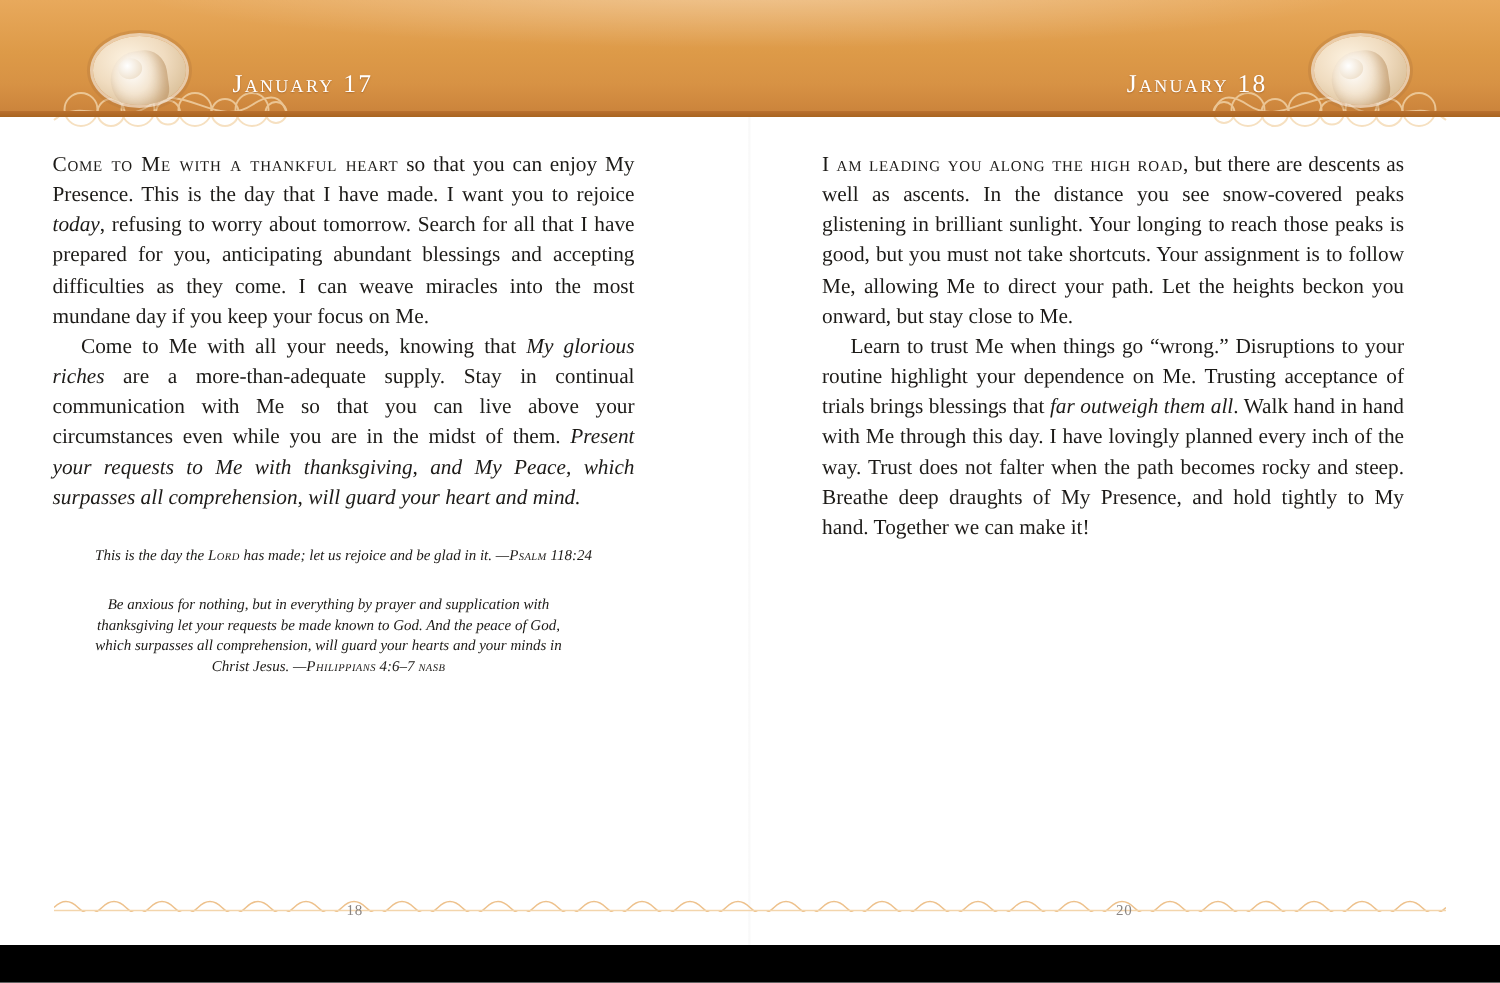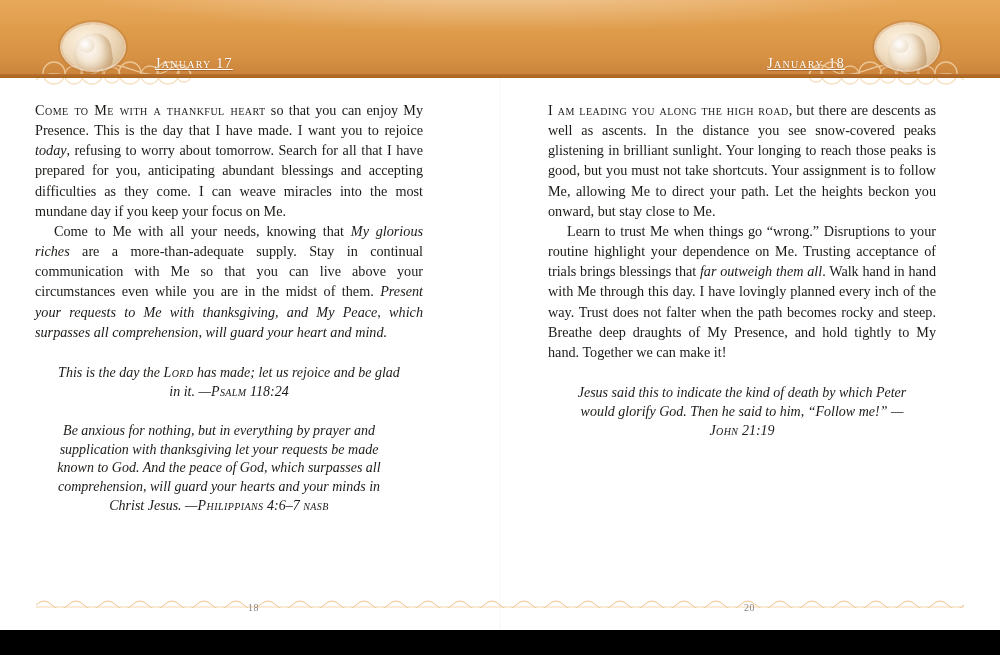--- a/index.html
+++ b/index.html
@@ -72,28 +72,27 @@
     position: absolute;
     left: 6px; top: 4px;
     width: 16px; height: 14px;
     border-radius: 50%;
     background: radial-gradient(circle at 40% 35%, #ffffff, #e9d6bb);
   }
 
   
   .running-head {
     position: absolute;
-    top: 56px;
+    top: 46px;
     font-variant: small-caps;
     letter-spacing: 0.09em;
-    font-size: 14px;
+    font-size: 17px;
     color: #ffffff;
     text-shadow: 0 1px 1px rgba(140,80,30,0.55);
     white-space: nowrap;
-    text-decoration: underline;
   }
   .running-head.left  { left: 155px; }
   .running-head.right { right: 155px; }
 
   
   .col {
     position: absolute;
     top: 100px;
     width: 388px;
     font-size: 14.2px;
@@ -109,21 +108,21 @@
   .para { margin: 0 0 0 0; text-indent: 0; }
   .para + .para { text-indent: 19px; }
   .opening { font-variant: small-caps; letter-spacing: 0.035em; }
   em { font-style: italic; }
   .sc { font-variant: small-caps; letter-spacing: 0.03em; }
 
   
   .verses { margin-top: 22px; }
   .verse {
     font-style: italic;
-    font-size: 14px;
+    font-size: 10px;
     line-height: 1.35;
     text-align: center;
     color: #1c1a17;
     margin: 0 22px 20px 22px;
   }
   .verse:last-child { margin-bottom: 0; }
   .verse .ref { font-style: italic; }
   .verse .ref .sc { font-style: italic; font-variant: small-caps; letter-spacing: 0.03em; }
   .verse.narrow { margin-right: 42px; }
 
@@ -135,21 +134,21 @@
     height: 12px;
     opacity: 0.95;
   }
   .folio {
     position: absolute;
     top: 602px;
     font-size: 10px;
     color: #8a8480;
     letter-spacing: 0.05em;
   }
-  .folio.left  { left: 248px; }
+  .folio.left  { left: 231px; }
   .folio.right { right: 245px; }
 
   
   .bottom-bar {
     position: absolute;
     left: 0; top: 630px;
     width: 1000px; height: 25px;
     background: #000000;
   }
   .gutter-shadow {
@@ -232,23 +231,20 @@
 
     <p class="para">
       <span class="opening">I am leading you along the high road</span><span>, but there are descents as well as ascents. In the distance you see snow-covered peaks glistening in brilliant sunlight. Your longing to reach those peaks is good, but you must not take shortcuts. Your assignment is to follow Me, allowing Me to direct your path. Let the heights beckon you onward, but stay close to Me.</span>
     </p>
 
     <p class="para">
       <span>Learn to trust Me when things go “wrong.” Disruptions to your routine highlight your dependence on Me. Trusting acceptance of trials brings blessings that </span><em>far outweigh them all</em><span>. Walk hand in hand with Me through this day. I have lovingly planned every inch of the way. Trust does not falter when the path becomes rocky and steep. Breathe deep draughts of My Presence, and hold tightly to My hand. Together we can make it!</span>
     </p>
 
     <div class="verses">
-      <div class="verse">
-        <span>Jesus said this to indicate the kind of death by which Peter would glorify God. Then he said to him, “Follow me!”</span> <span class="ref">—<span class="sc">John</span> 21:19</span>
-      </div>
     </div>
   </div>
 
   <svg class="footer-rule" viewBox="0 0 928 12" preserveAspectRatio="none">
     <g fill="none" stroke="#edbe86" stroke-width="1">
       <path d="M0 9 Q 8 1 16 9 T 32 9 T 48 9 T 64 9 T 80 9 T 96 9 T 112 9 T 128 9 T 144 9 T 160 9 T 176 9 T 192 9 T 208 9 T 224 9 T 240 9 T 256 9 T 272 9 T 288 9 T 304 9 T 320 9 T 336 9 T 352 9 T 368 9 T 384 9 T 400 9 T 416 9 T 432 9 T 448 9 T 464 9 T 480 9 T 496 9 T 512 9 T 528 9 T 544 9 T 560 9 T 576 9 T 592 9 T 608 9 T 624 9 T 640 9 T 656 9 T 672 9 T 688 9 T 704 9 T 720 9 T 736 9 T 752 9 T 768 9 T 784 9 T 800 9 T 816 9 T 832 9 T 848 9 T 864 9 T 880 9 T 896 9 T 912 9 T 928 9"></path>
       <path d="M0 11 L 928 11" stroke="#f3d3a8"></path>
     </g>
   </svg>
 

